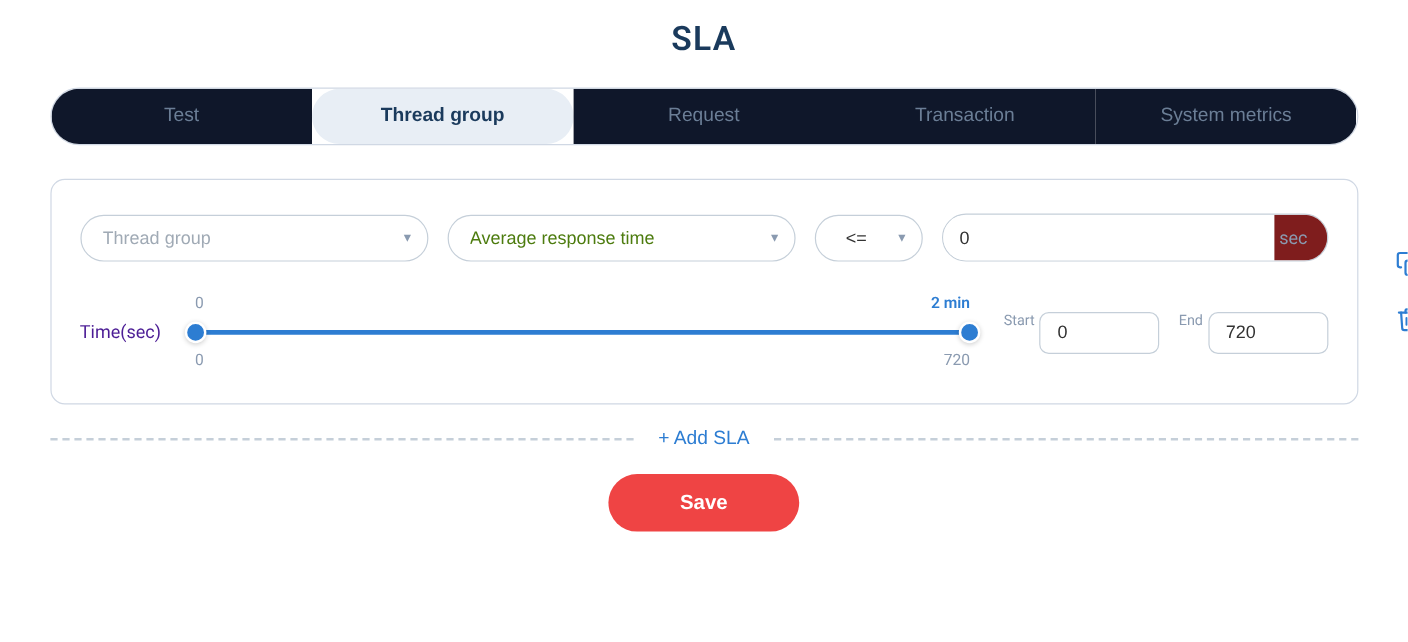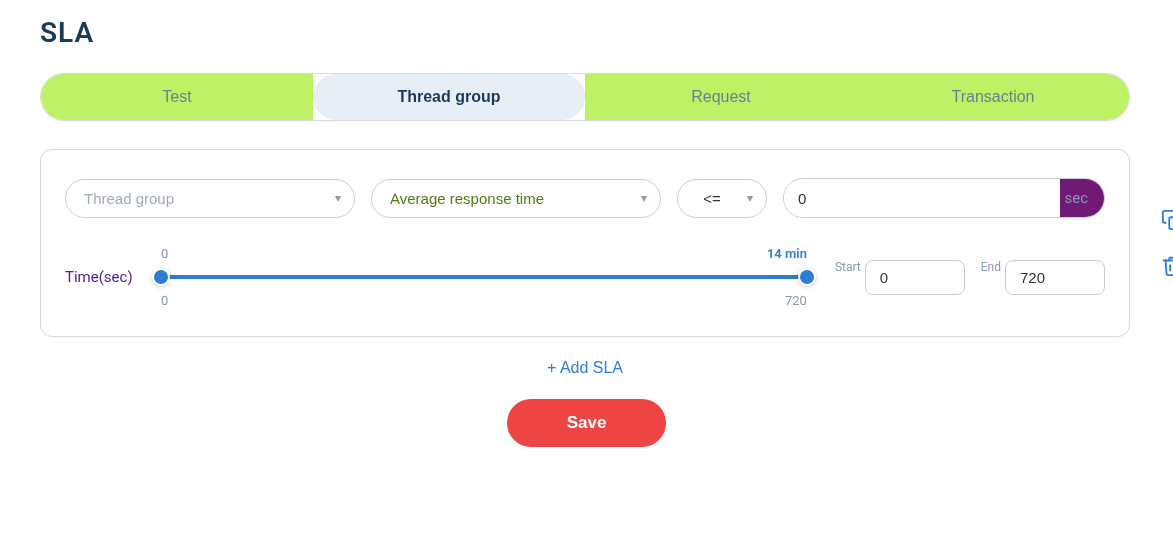--- a/index.html
+++ b/index.html
@@ -7,20 +7,21 @@
       font-family: -apple-system, BlinkMacSystemFont, 'Segoe UI', Roboto, sans-serif;
       background: #fff;
       color: #333;
       width: 1173px;
       min-height: 535px;
     }
 
     .page-wrapper {
       display: flex;
       flex-direction: column;
+      align-items: center;
       padding: 16px 40px 40px;
     }
 
     .page-title {
       font-size: 28px;
       font-weight: 600;
       color: #1a3a5c;
       margin-bottom: 24px;
       letter-spacing: 1px;
     }
@@ -35,21 +36,21 @@
       margin-bottom: 28px;
     }
 
     .tab {
       flex: 1;
       padding: 14px 10px;
       text-align: center;
       font-size: 16px;
       color: #6b7e96;
       cursor: pointer;
-      background: #bef264;
+      background: #0f172a;
       border: none;
       outline: none;
       transition: background 0.2s;
     }
 
     .tab.active {
       background: #e8eef5;
       color: #1a3a5c;
       font-weight: 700;
       border-radius: 28px;
@@ -129,21 +130,21 @@
       font-size: 15px;
       color: #333;
       width: 100%;
       background: #fff;
     }
 
     .value-unit {
       padding: 10px 16px 10px 4px;
       font-size: 15px;
       color: #8a9ab0;
-      background: #701a75;
+      background: #7f1d1d;
       white-space: nowrap;
     }
 
     .action-icons {
       position: absolute;
       right: -60px;
       top: 50%;
       transform: translateY(-50%);
       display: flex;
       flex-direction: column;
@@ -255,21 +256,20 @@
       background: #fff;
     }
 
     .add-sla-row {
       display: flex;
       align-items: center;
       width: 100%;
       max-width: 1090px;
       margin: 20px 0 20px;
       gap: 0;
-      flex-direction: column;
     }
 
     .dashed-line {
       flex: 1;
       border-top: 2px dashed #c5cfd9;
     }
 
     .add-sla-btn {
       padding: 0 20px;
       font-size: 16px;
@@ -299,20 +299,21 @@
 
 <div class="page-wrapper">
 
   <h1 class="page-title">SLA</h1>
 
   <div class="tabs-container">
     <button class="tab">Test</button>
     <button class="tab active">Thread group</button>
     <button class="tab">Request</button>
     <button class="tab">Transaction</button>
+    <button class="tab">System metrics</button>
   </div>
 
   <div style="position:relative; width:100%; max-width:1090px;">
     <div class="sla-card">
 
       <div class="sla-row">
 
         <div class="select-wrapper">
           <select class="select-field thread-group-select">
             <option value="Thread group">Thread group</option>
@@ -339,21 +340,21 @@
           <span class="value-unit">sec</span>
         </div>
       </div>
 
       <div class="time-section">
         <span class="time-label">Time(sec)</span>
 
         <div class="slider-wrapper">
           <div class="slider-labels-top">
             <span class="slider-label-0">0</span>
-            <span class="slider-label-12">14 min</span>
+            <span class="slider-label-12">2 min</span>
           </div>
           <div class="range-slider-container">
             <div class="range-track"></div>
             <div class="range-thumb left"></div>
             <div class="range-thumb right"></div>
           </div>
           <div class="slider-labels-bottom">
             <span>0</span>
             <span>720</span>
           </div>

